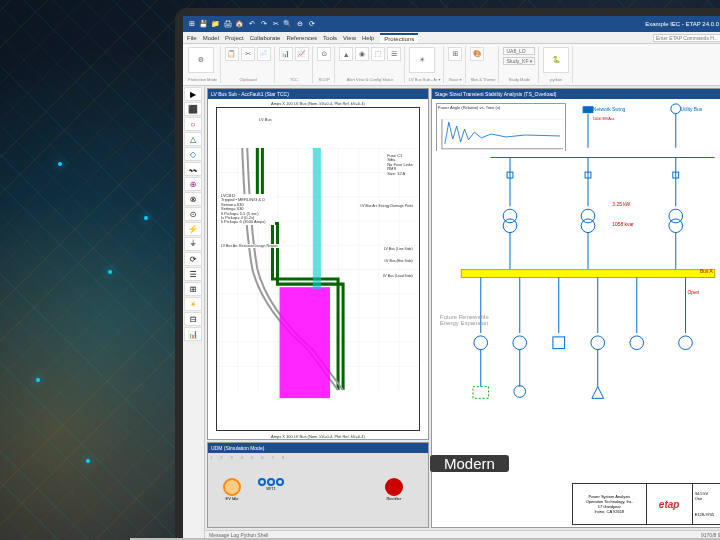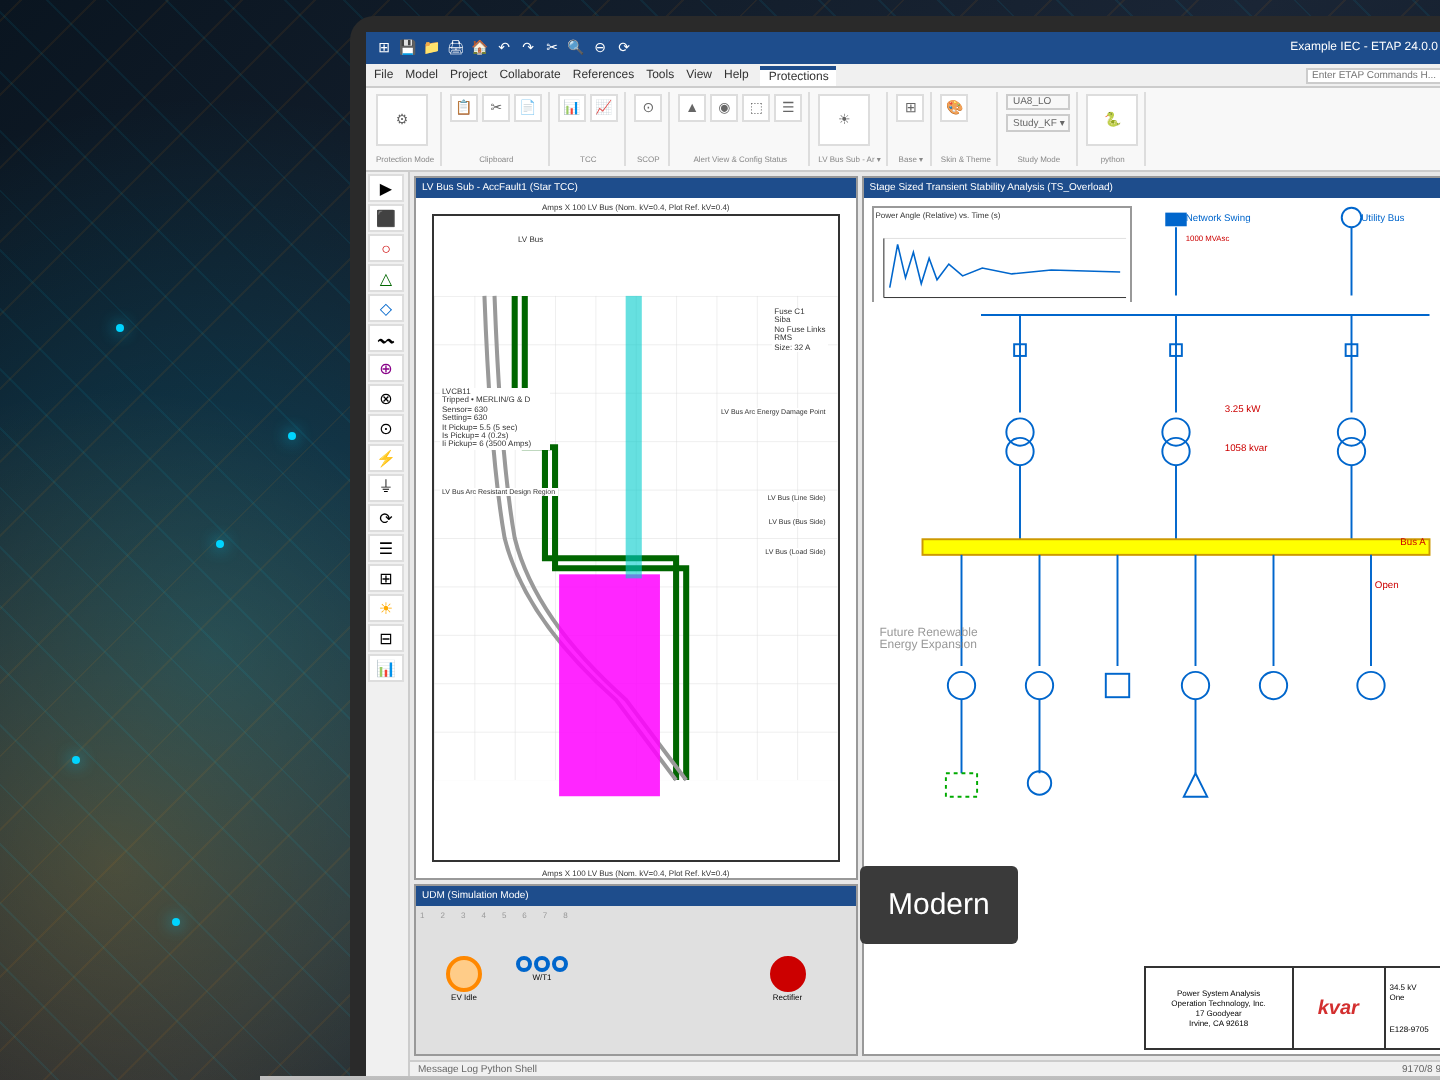--- a/index.html
+++ b/index.html
@@ -44,21 +44,21 @@
 .oneline-panel{flex:1;background:#fff;border:1px solid #999;display:flex;flex-direction:column;position:relative}
 .oneline-body{flex:1;position:relative;overflow:hidden;font-size:5px}
 .transient-chart{position:absolute;top:4px;left:4px;width:130px;height:48px;border:1px solid #999;background:#fff}
 .transient-chart svg{width:100%;height:100%}
 .oneline-svg{position:absolute;inset:0}
 .oneline-label{position:absolute;font-size:4px}
 .titleblock{position:absolute;bottom:2px;right:2px;width:160px;height:42px;border:1px solid #333;background:#fff;display:flex;font-size:4px}
 .tb-col{border-right:1px solid #333;padding:1px 2px;display:flex;flex-direction:column;justify-content:space-around}
 .tb-logo{font-size:10px;font-weight:bold;color:#d32f2f;font-style:italic}
 .statusbar{height:10px;background:#f0f0f0;border-top:1px solid #ccc;font-size:5px;color:#666;padding:1px 4px;display:flex;gap:8px}
-.modern-badge{position:absolute;bottom:76px;left:255px;background:#3a3a3a;color:#fff;padding:11px 14px;border-radius:3px;font-size:15px;z-index:100}
+.modern-badge{position:absolute;bottom:76px;left:255px;background:#3a3a3a;color:#fff;padding:0 14px;border-radius:3px;font-size:15px;z-index:100}
 .laptop-base{position:absolute;bottom:-18px;left:-45px;right:-45px;height:28px;background:linear-gradient(#c0c0c0,#888);border-radius:0 0 20px 20px}
 </style>
 </head>
 <body>
 
 <div class="bg"></div>
 <div class="dots">
 <span class="dot" style="left:8%;top:30%"></span>
     <span class="dot" style="left:15%;top:50%"></span>
     <span class="dot" style="left:5%;top:70%"></span>
@@ -340,21 +340,21 @@
 
 <div class="oneline-label" style="top:215px;left:8px;color:#999;white-space:pre-line;font-size:6px">Future Renewable
 Energy Expansion</div>
 
 <div class="titleblock">
 <div class="tb-col" style="flex:2;white-space:pre-line;text-align:center">Power System Analysis
 Operation Technology, Inc.
 17 Goodyear
 Irvine, CA 92618</div>
 <div class="tb-col" style="flex:1.2;align-items:center;justify-content:center">
-                      <span class="tb-logo">kvar</span>
+                      <span class="tb-logo">etap</span>
                     </div>
 <div class="tb-col" style="flex:1;border-right:none">
 <span style="white-space:pre-line">34.5 kV
 One</span>
 <span>E128-9705</span>
 </div>
 </div>
 </div>
 </div>
 

